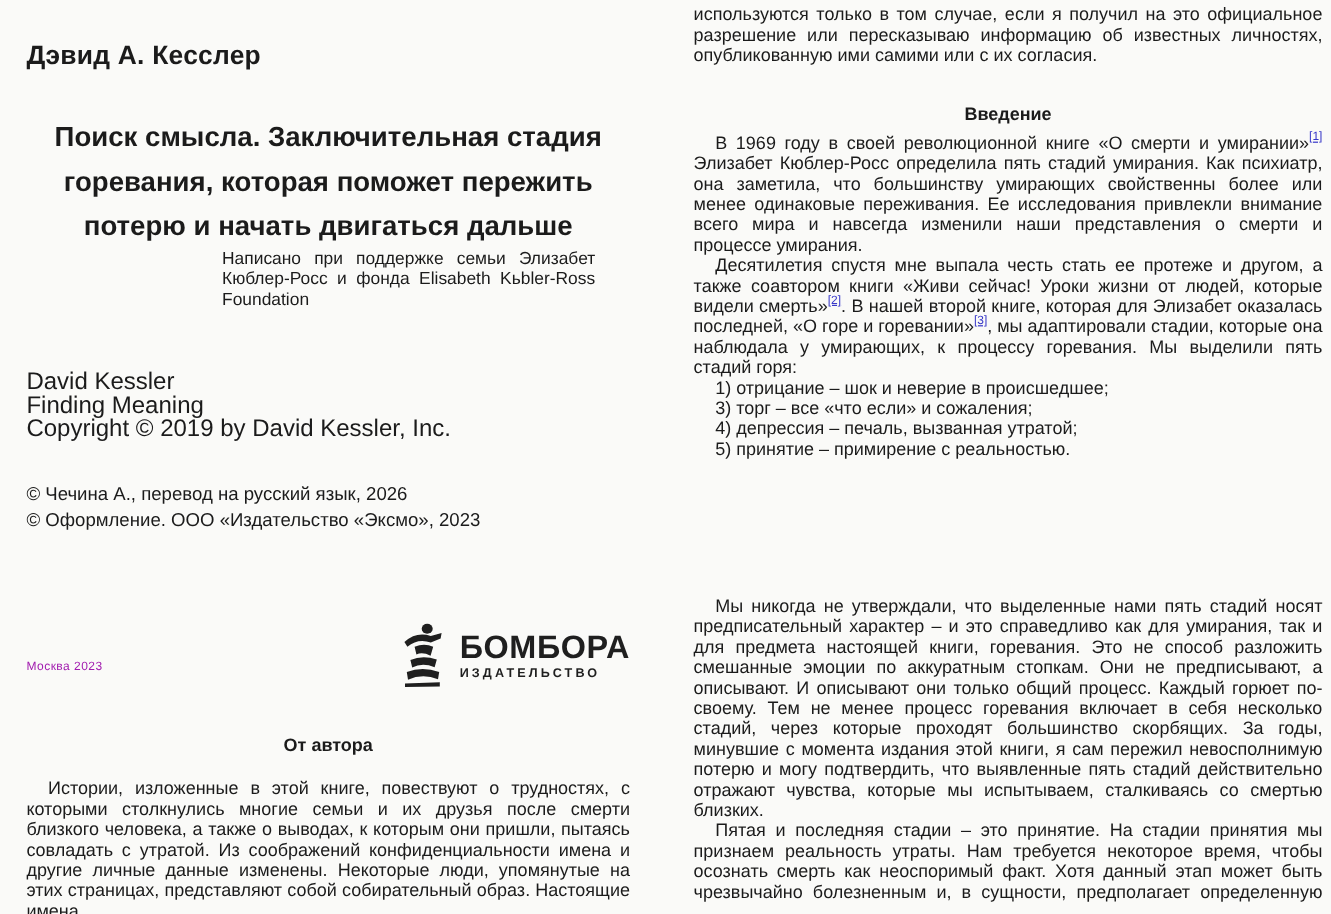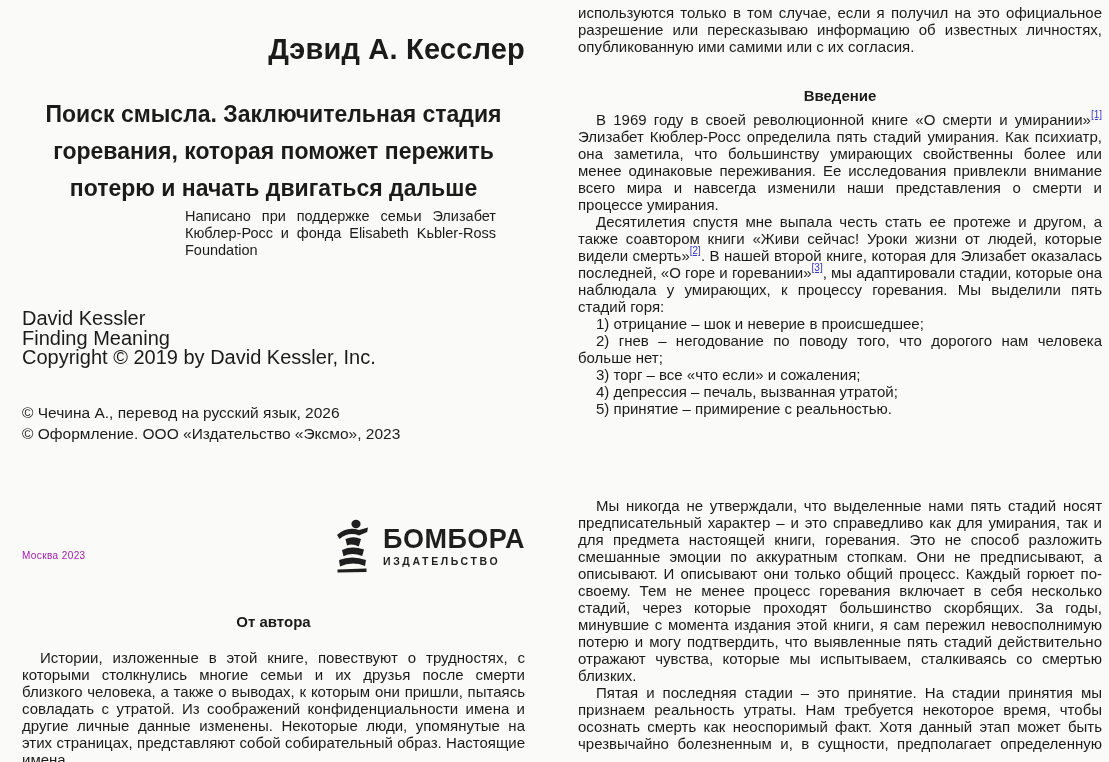--- a/index.html
+++ b/index.html
@@ -17,22 +17,22 @@
     color: #1b1b1b;
     overflow: hidden;
   }
   .page { position: absolute; top: 0; height: 612px; }
   .page-left  { left: 22px;  width: 503px; }
   .page-right { left: 578px; width: 524px; }
 
   .abs { position: absolute; left: 0; right: 0; }
 
   .author-name {
-    text-align: right;
-    font-size: 29px;
+    text-align: left;
+    font-size: 22px;
     font-weight: bold;
     letter-spacing: 0.2px;
   }
   .book-title {
     text-align: center;
     font-size: 23px;
     font-weight: bold;
     line-height: 37px;
   }
   .dedication {
@@ -156,21 +156,20 @@
   <div class="page page-right">
 
     <p class="abs body-par" style="top:4px">используются только в том случае, если я получил на это официальное разрешение или пересказываю информацию об известных личностях, опубликованную ими самими или с их согласия.</p>
 
     <h2 class="abs section-heading" style="top:71px">Введение</h2>
 
     <div class="abs" style="top:111px">
       <p class="body-par indent">В 1969 году в своей революционной книге «О смерти и умирании»<sup class="fn">[1]</sup> Элизабет Кюблер-Росс определила пять стадий умирания. Как психиатр, она заметила, что большинству умирающих свойственны более или менее одинаковые переживания. Ее исследования привлекли внимание всего мира и навсегда изменили наши представления о смерти и процессе умирания.</p>
       <p class="body-par indent">Десятилетия спустя мне выпала честь стать ее протеже и другом, а также соавтором книги «Живи сейчас! Уроки жизни от людей, которые видели смерть»<sup class="fn">[2]</sup>. В нашей второй книге, которая для Элизабет оказалась последней, «О горе и горевании»<sup class="fn">[3]</sup>, мы адаптировали стадии, которые она наблюдала у умирающих, к процессу горевания. Мы выделили пять стадий горя:</p>
       <p class="body-par indent">1) отрицание – шок и неверие в происшедшее;</p>
-      <p class="body-par indent">2) гнев – негодование по поводу того, что дорогого нам человека больше нет;</p>
       <p class="body-par indent">3) торг – все «что если» и сожаления;</p>
       <p class="body-par indent">4) депрессия – печаль, вызванная утратой;</p>
       <p class="body-par indent">5) принятие – примирение с реальностью.</p>
     </div>
 
     <div class="abs" style="top:497px">
       <p class="body-par indent">Мы никогда не утверждали, что выделенные нами пять стадий носят предписательный характер – и это справедливо как для умирания, так и для предмета настоящей книги, горевания. Это не способ разложить смешанные эмоции по аккуратным стопкам. Они не предписывают, а описывают. И описывают они только общий процесс. Каждый горюет по-своему. Тем не менее процесс горевания включает в себя несколько стадий, через которые проходят большинство скорбящих. За годы, минувшие с момента издания этой книги, я сам пережил невосполнимую потерю и могу подтвердить, что выявленные пять стадий действительно отражают чувства, которые мы испытываем, сталкиваясь со смертью близких.</p>
       <p class="body-par indent cut">Пятая и последняя стадии – это принятие. На стадии принятия мы признаем реальность утраты. Нам требуется некоторое время, чтобы осознать смерть как неоспоримый факт. Хотя данный этап может быть чрезвычайно болезненным и, в сущности, предполагает определенную</p>
     </div>
   </div>

